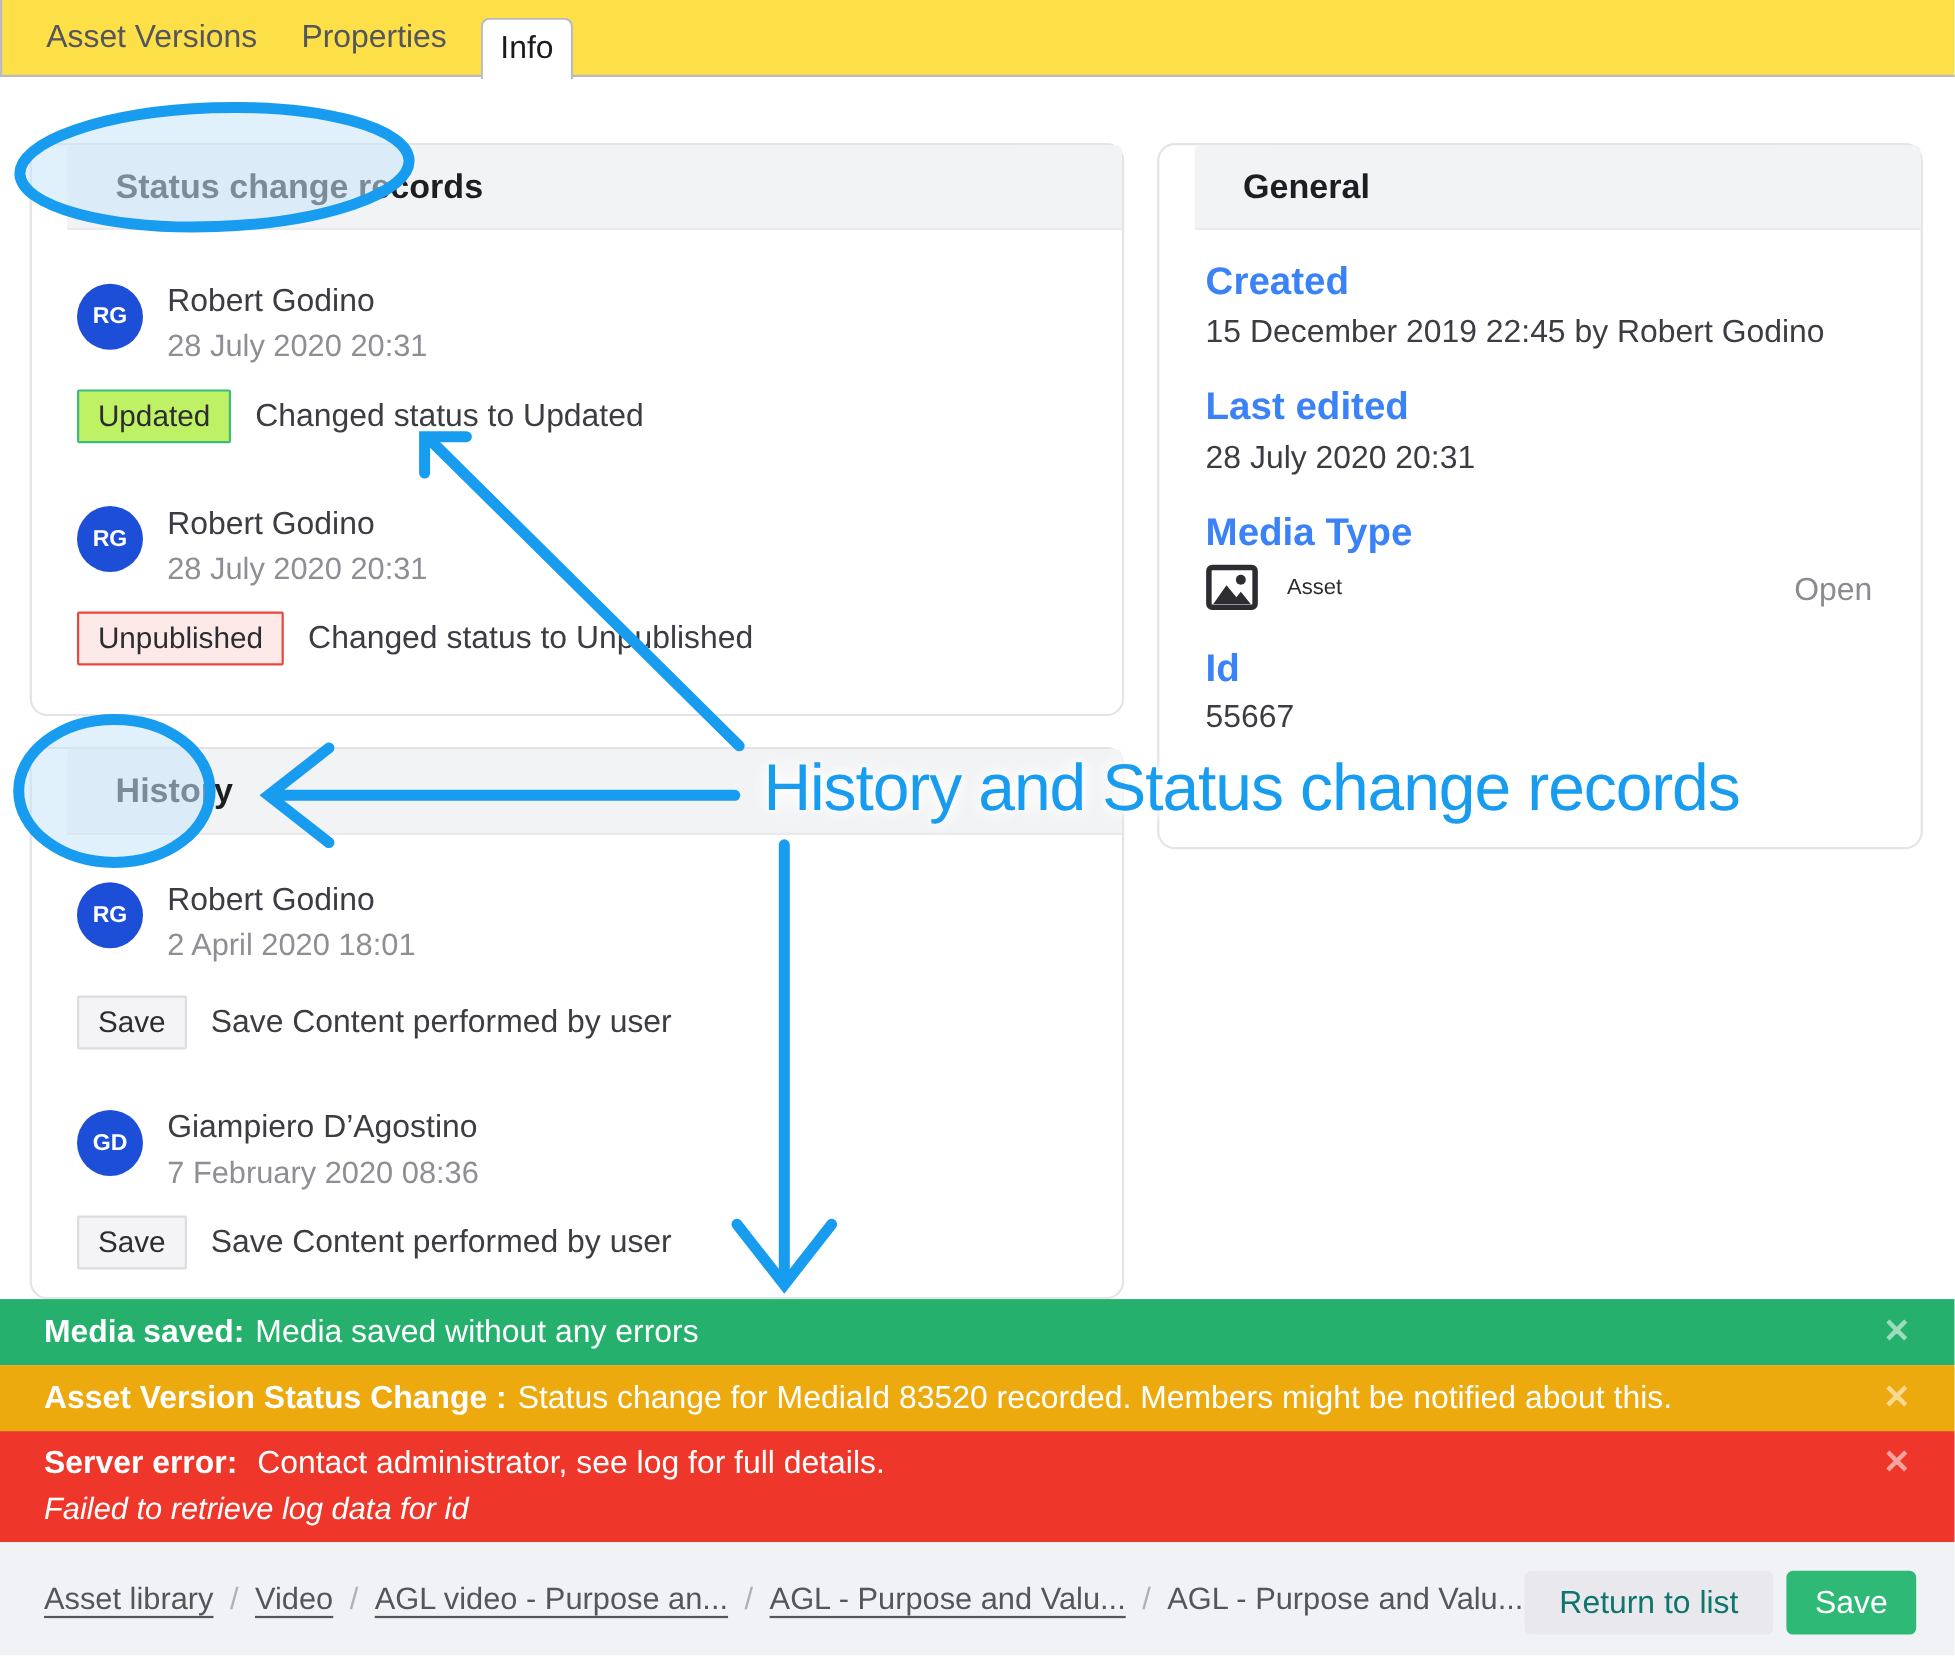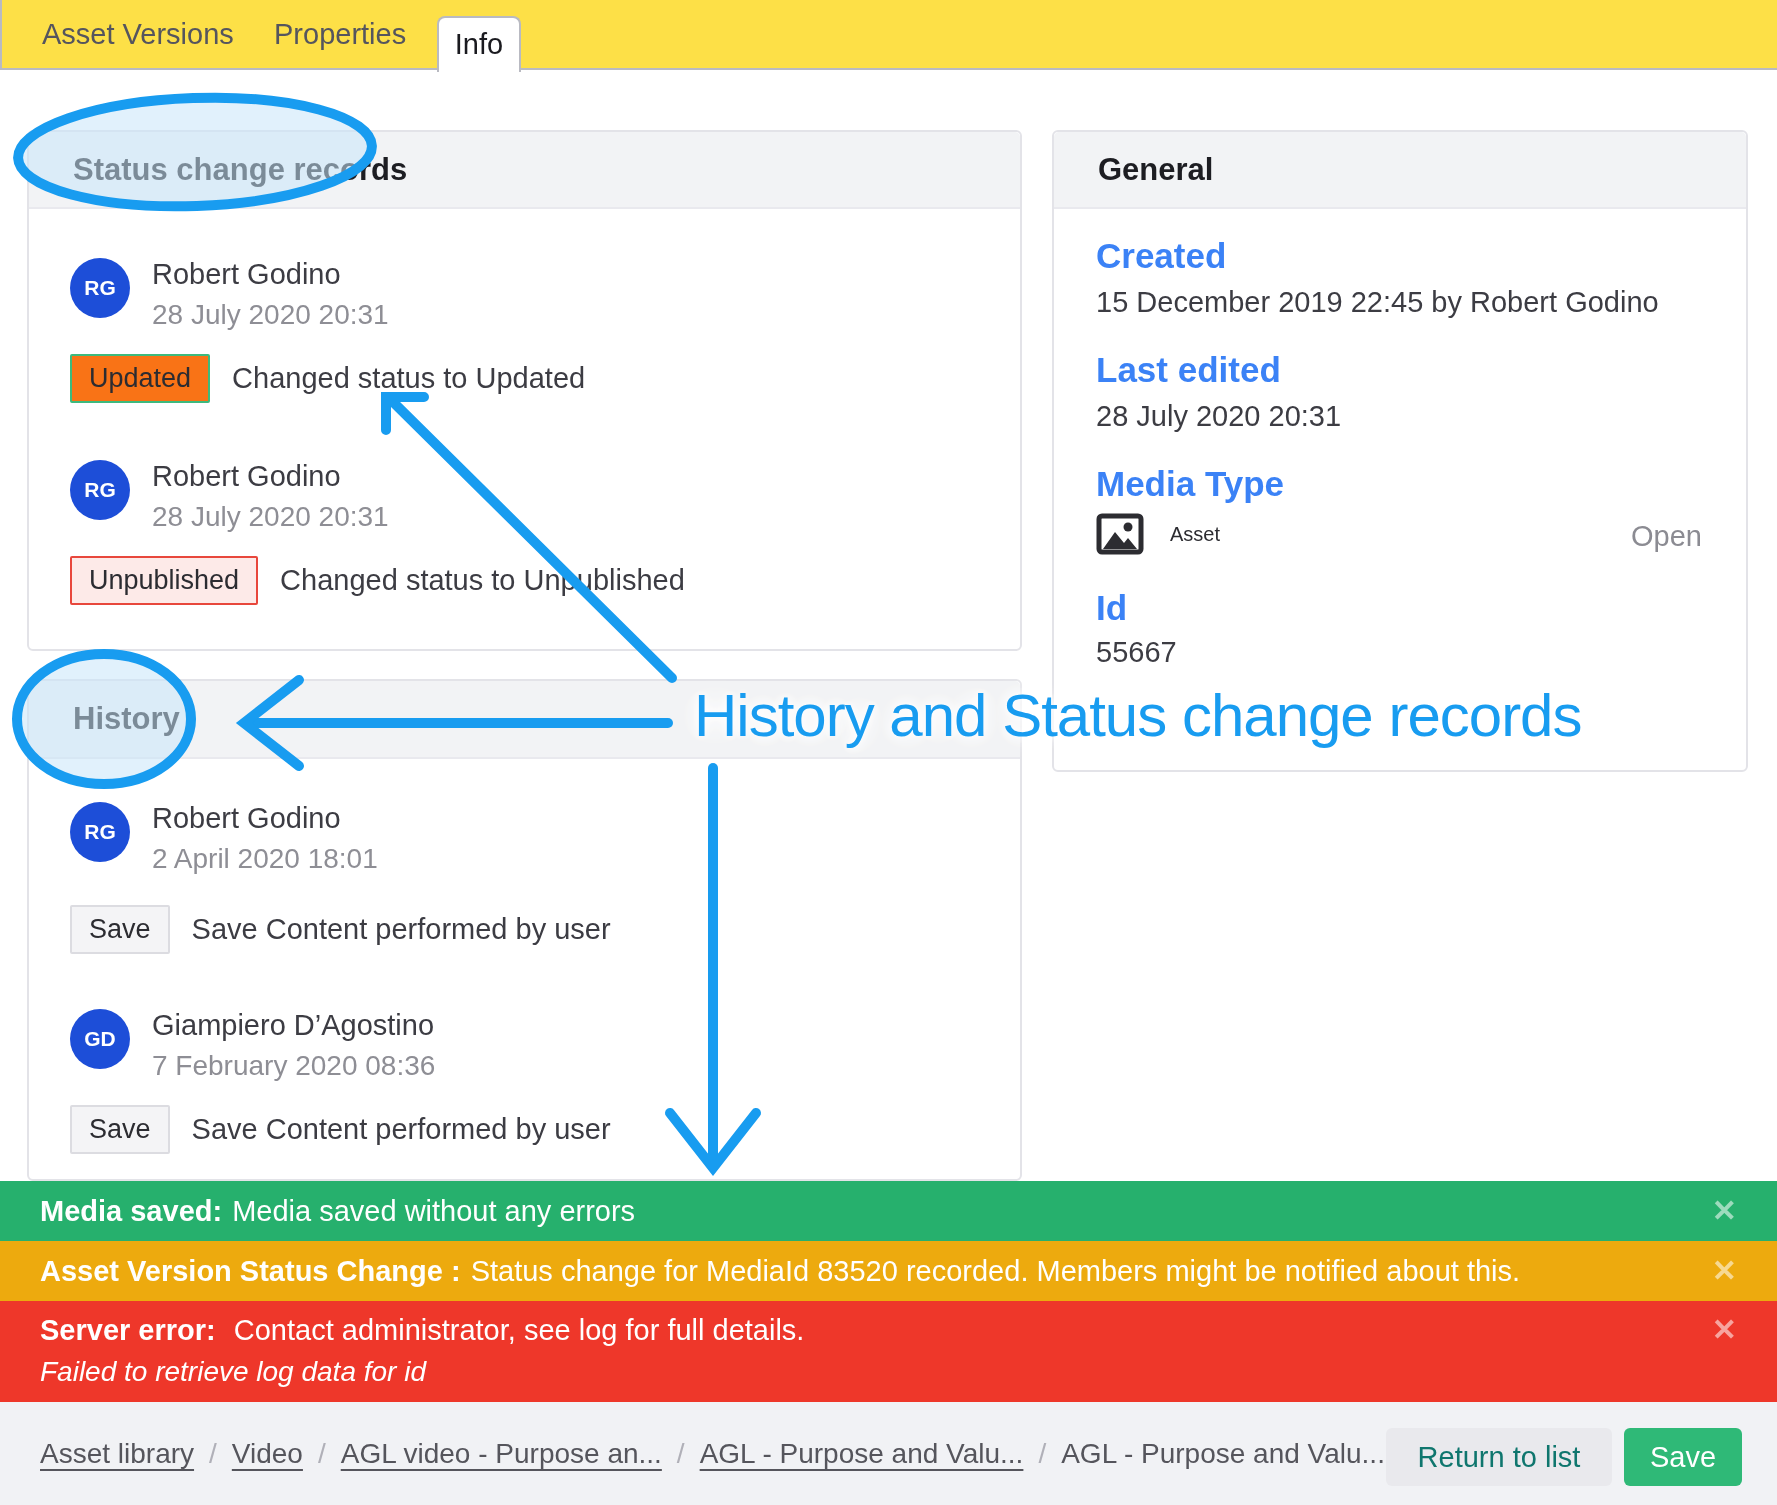--- a/index.html
+++ b/index.html
@@ -10,38 +10,38 @@
   .tabbar { position:absolute; left:0; top:0; width:1777px; height:70px;
             background:#fde047; border-bottom:2px solid #b9bac2; border-left:2px solid #b9bac2; z-index:1; }
   .tab { position:absolute; top:0; height:68px; line-height:68px; font-size:29px; color:#55555e; cursor:pointer; }
   .tab-asset-versions { left:40px; }
   .tab-properties { left:272px; }
   .tab-active { position:absolute; left:437px; top:16px; width:84px; height:56px; background:#fff;
                 border:2px solid #b9bac2; border-bottom:none; border-radius:8px 8px 0 0;
                 text-align:center; line-height:52px; font-size:29px; color:#1a1a1f; z-index:3; }
 
   
-  .panel { position:absolute; background:#fff; border:2px solid #e3e3e8; border-radius:6px; }
+  .panel { position:absolute; background:#fff; border:2px solid #e3e3e8; border-radius:16px;padding-left:32px; }
   .panel-head { height:77px; background:#f2f3f5; border-bottom:2px solid #e9e9ee; border-radius:5px 5px 0 0;
                 display:flex; align-items:center; padding:0 44px; font-size:31px; font-weight:bold; color:#1d1d22; }
   .panel-status  { left:27px;  top:130px; width:995px; height:521px; }
   .panel-history { left:27px;  top:679px; width:995px; height:502px; }
   .panel-general { left:1052px; top:130px; width:696px; height:642px; }
   .panel-history .panel-head { height:78px; }
 
   .entry { position:absolute; left:41px; display:flex; gap:22px; align-items:flex-start; }
   .avatar { width:60px; height:60px; border-radius:50%; background:#1d4ed8; color:#fff;
             font-size:21px; font-weight:bold; display:flex; align-items:center; justify-content:center; flex:0 0 auto; }
   .who .name { font-size:29px; color:#3c3c43; }
   .who .date { font-size:28px; color:#8e8e95; margin-top:8px; }
 
   .action-row { position:absolute; left:41px; display:flex; align-items:center; gap:22px;
                 font-size:29px; color:#3c3c43; white-space:nowrap; }
   .badge { display:inline-block; font-size:27px; color:#2c2c31; padding:7px 17px; border-radius:2px; }
-  .badge-success { background:#f97316; border:2px solid #3dba7d; }
+  .badge-success { background:#bef264; border:2px solid #3dba7d; }
   .badge-danger  { background:#fdeae8; border:2px solid #e8473c; }
   .badge-neutral { background:#f4f4f6; border:2px solid #dcdce1; }
 
   
   .g-label { position:absolute; left:42px; font-size:35px; font-weight:bold; color:#3b82f6; }
   .g-value { position:absolute; left:42px; font-size:29px; color:#3c3c43; }
   .asset-row { position:absolute; left:42px; display:flex; align-items:center; gap:26px; }
   .asset-row .g-media { font-size:20px; color:#2c2c31; }
   .open-link { position:absolute; right:44px; font-size:29px; color:#8b8b92; cursor:pointer; }
 

